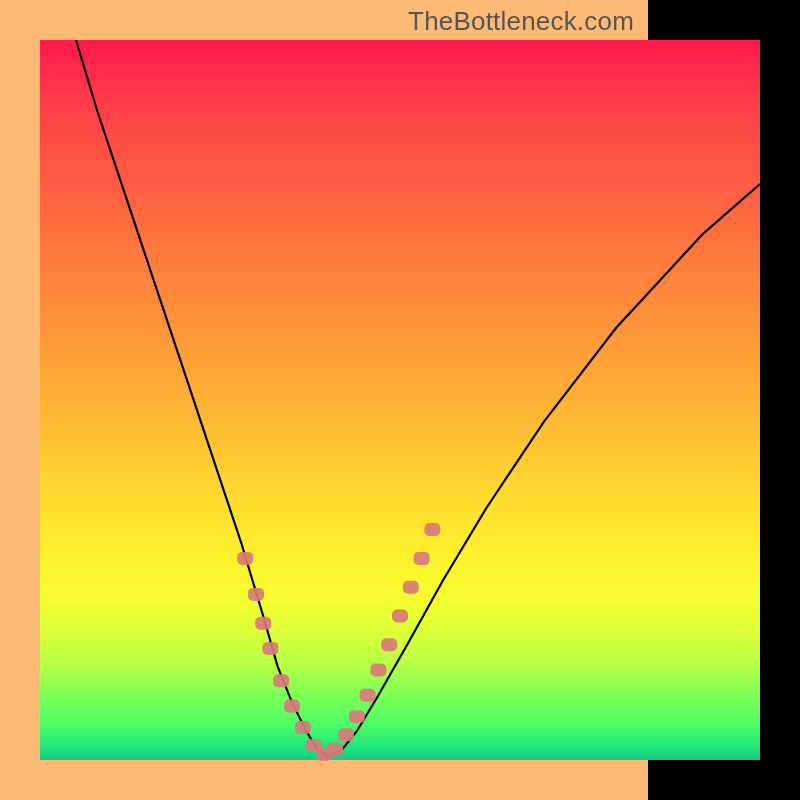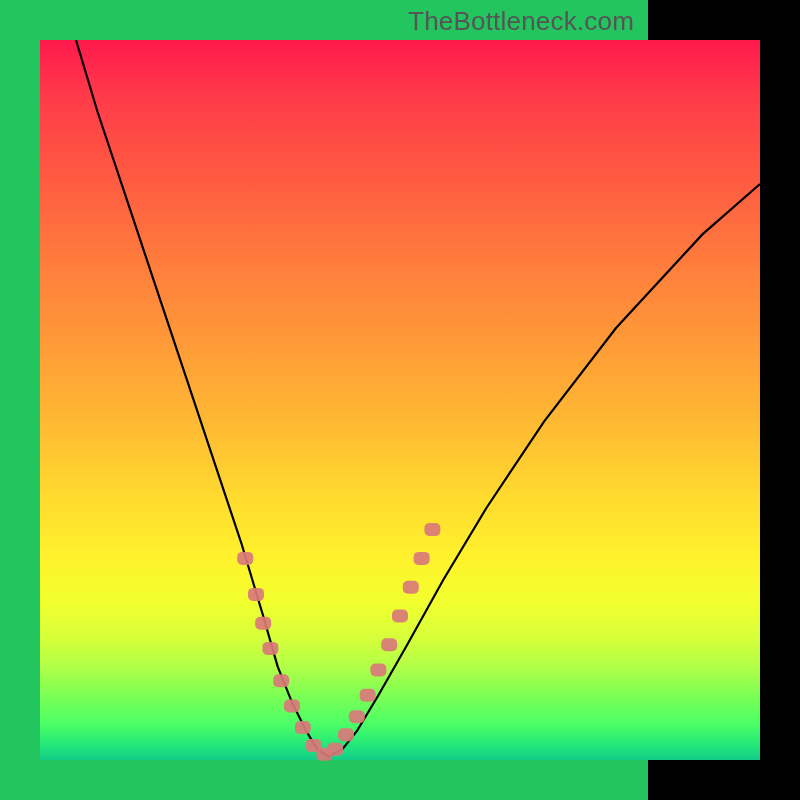--- a/index.html
+++ b/index.html
@@ -9,21 +9,21 @@
     height: 800px;
     overflow: hidden;
     background: #000;
     font-family: Arial, Helvetica, sans-serif;
   }
   .frame {
     position: absolute;
     top: 0; left: 0;
     width: 648px;
     height: 800px;
-    background: #22c55e;
+    background: #fdba74;
   }
   .plot-area {
     position: absolute;
     top: 40px;
     left: 40px;
     width: 720px;
     height: 720px;
     
     background: linear-gradient(to bottom,
       #ff1a4d 0%,

